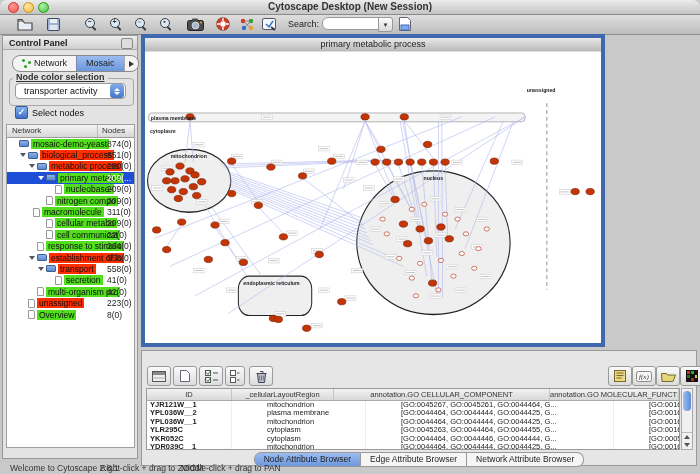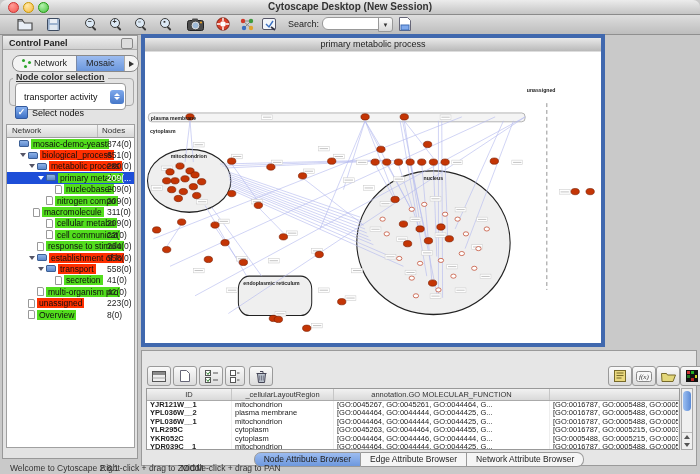--- a/index.html
+++ b/index.html
@@ -38,21 +38,21 @@
   .cpfloat{right:4px;top:2px;width:10px;height:9px;border:1px solid #888;background:#ddd;border-radius:2px;}
   .cptabs{left:9px;top:19px;height:15px;display:flex;border:1px solid #8a8a8a;border-radius:8px;overflow:hidden;background:#f4f4f4;}
   .cptab{font-size:9px;line-height:15px;padding:0 9px;color:#222;display:flex;align-items:center;gap:3px;}
   .cptab.on{background:linear-gradient(#9cbcf0,#6b97dd);border-left:1px solid #7a8aa8;}
   .cptab-arrow{width:13px;display:flex;align-items:center;justify-content:center;border-left:1px solid #aaa;}
   .tri-r{width:0;height:0;border-left:5px solid #333;border-top:3px solid transparent;border-bottom:3px solid transparent;}
   .netdots{width:9px;height:9px;position:relative;}
   .netdots i{position:absolute;width:3px;height:3px;border-radius:50%;background:#2aa52a;}
   .groupbox{left:6px;top:42px;width:123px;height:26px;border:1px solid #a8a8a8;border-radius:4px;}
   .grouplbl{left:10px;top:36px;font-size:9px;font-weight:bold;color:#333;background:#e3e3e3;padding:0 3px;text-decoration:underline;}
-  .combo{left:12px;top:47px;width:111px;height:27px;background:#fff;border:1px solid #9a9a9a;
+  .combo{left:12px;top:47px;width:111px;height:16px;background:#fff;border:1px solid #9a9a9a;
      border-radius:4px;box-sizing:border-box;display:flex;align-items:center;}
   .combo .val{flex:1;font-size:9px;padding-left:8px;color:#111;}
   .combo .step{width:14px;height:14px;background:linear-gradient(#7fa9ec,#4577c9);border-radius:3px;
      display:flex;flex-direction:column;align-items:center;justify-content:center;gap:1px;margin-right:1px;}
   .combo .step b{width:0;height:0;border-left:3px solid transparent;border-right:3px solid transparent;}
   .combo .step b.up{border-bottom:3px solid #fff;}
   .combo .step b.dn{border-top:3px solid #fff;}
   .chkrow{left:12px;top:70px;display:flex;align-items:center;gap:4px;}
   .chk{width:11px;height:11px;border-radius:2px;background:linear-gradient(#86b0ef,#3e71c6);
      border:1px solid #33599c;color:#fff;font-size:9px;line-height:11px;text-align:center;font-weight:bold;}
@@ -89,21 +89,21 @@
      border-bottom:1px solid #aaa;font-size:9px;font-weight:bold;color:#222;line-height:12px;padding-left:4px;}
   .dptools{left:0;top:12px;right:0;height:24px;}
   .dbtn{position:absolute;top:3px;width:22px;height:18px;background:linear-gradient(#fafafa,#dcdcdc);
      border:1px solid #9a9a9a;border-radius:3px;display:flex;align-items:center;justify-content:center;}
   .dbtn.sm{width:18px;}
   .dtable{left:4px;top:37px;width:534px;height:62px;background:#fff;border:1px solid #999;box-sizing:border-box;overflow:hidden;}
   .dhrow,.drow{display:grid;grid-template-columns:85px 102px 216px 129px;}
   .dhrow{height:11px;background:linear-gradient(#f2f2f2,#d9d9d9);border-bottom:1px solid #aaa;}
   .dhrow div{font-size:7.5px;color:#333;text-align:center;line-height:11px;border-right:1px solid #c6c6c6;
      overflow:hidden;white-space:nowrap;}
-  .drow{height:8.4px;}
+  .drow{height:8.4px;gap:32px;}
   .drow div{font-size:7.5px;color:#222;line-height:8.4px;padding-left:3px;border-right:1px solid #eee;
      overflow:hidden;white-space:nowrap;}
   .drow div:first-child{font-weight:bold;}
   .vscroll{right:3px;top:37px;width:12px;height:62px;background:#f0f0f0;border:1px solid #aaa;box-sizing:border-box;}
   .vthumb{position:absolute;left:1px;top:2px;width:8px;height:20px;border-radius:4px;
      background:linear-gradient(90deg,#9dc0f2,#5b8ad6);}
   .varrows{position:absolute;left:0;right:0;bottom:0;height:16px;border-top:1px solid #bbb;
      display:flex;flex-direction:column;align-items:center;justify-content:space-around;}
   .vup{width:0;height:0;border-bottom:4px solid #555;border-left:3px solid transparent;border-right:3px solid transparent;}
   .vdn{width:0;height:0;border-top:4px solid #555;border-left:3px solid transparent;border-right:3px solid transparent;}
@@ -649,20 +649,21 @@
           <rect x="9" y="5" width="2" height="3" fill="#cc2"></rect>
           <rect x="1" y="5" width="3" height="3" fill="#272"></rect>
           <rect x="5" y="8" width="3" height="3" fill="#b22"></rect>
         </svg>
       </span>
   </div>
   <div class="abs dtable">
     <div class="dhrow">
         <div>ID</div>
         <div>_cellularLayoutRegion</div>
+        <div>annotation.GO CELLULAR_COMPONENT</div>
         <div>annotation.GO MOLECULAR_FUNCTION</div>
       </div>
     <div>
         <div class="drow">
           <div>YJR121W__1</div>
           <div>mitochondrion</div>
           <div>[GO:0045267, GO:0045261, GO:0044464, G...</div>
           <div>[GO:0016787, GO:0005488, GO:0005215, G...</div>
         </div>
         <div class="drow">

